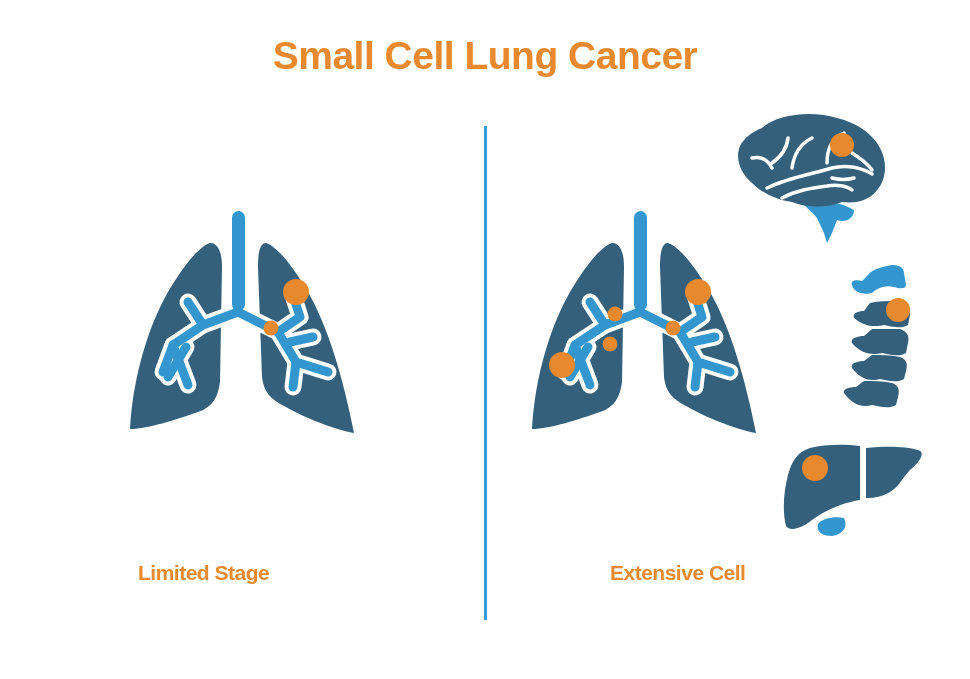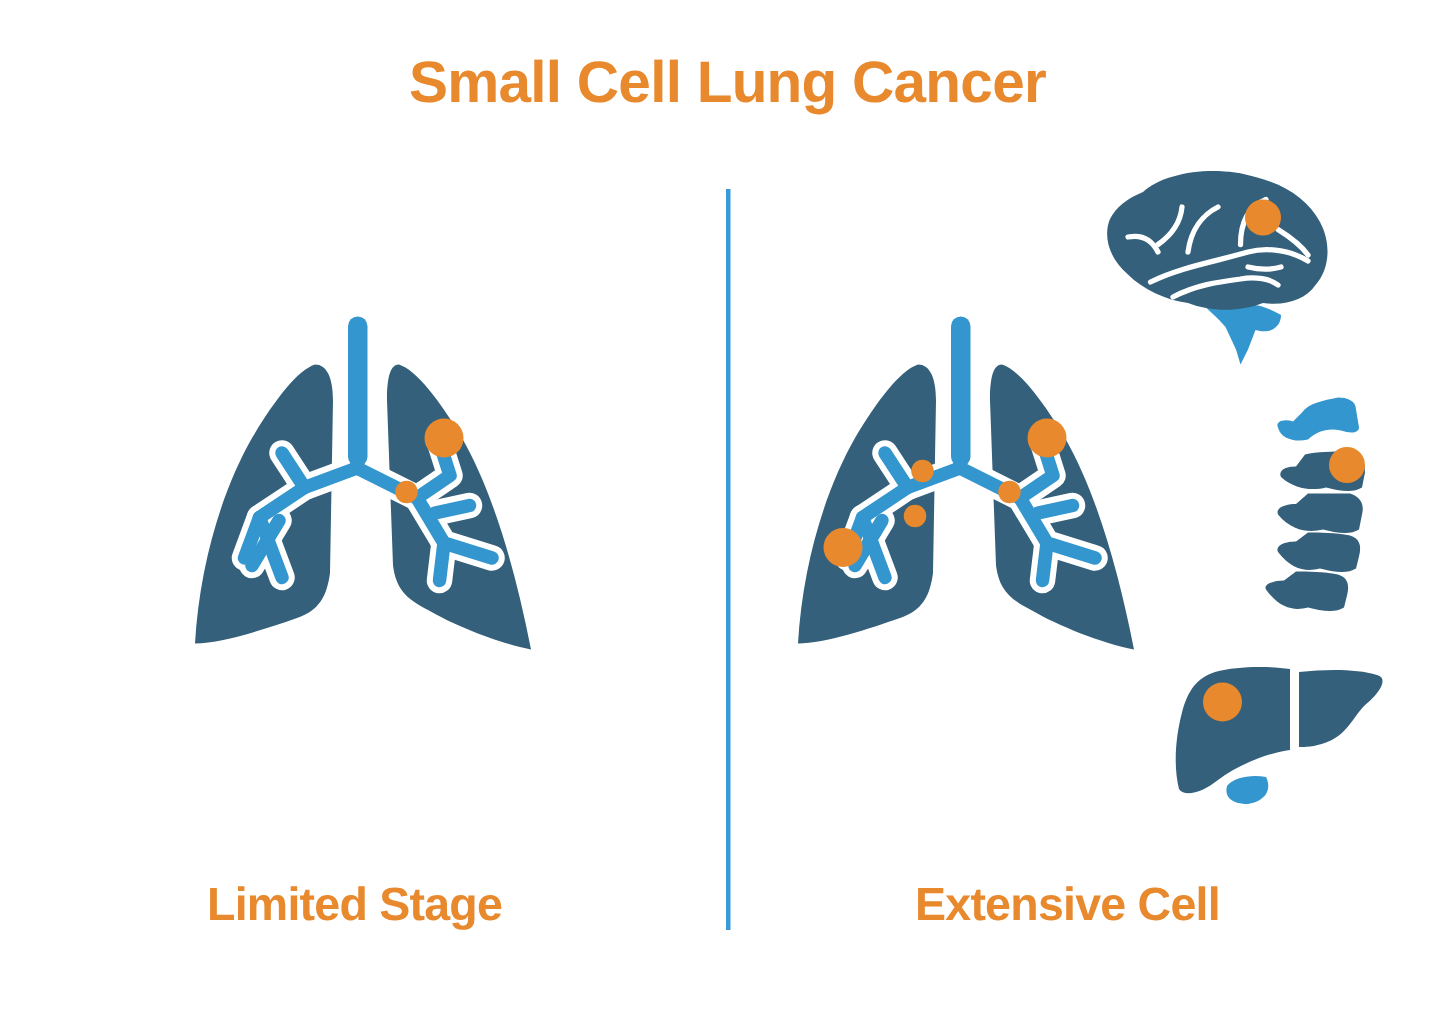--- a/index.html
+++ b/index.html
@@ -1,21 +1,21 @@
 <!DOCTYPE html>
 <html><head>
 <meta charset="utf-8">
 <style>
   html, body { margin: 0; padding: 0; background: #ffffff; }
   body { width: 970px; height: 679px; position: relative; overflow: hidden;
          font-family: "Liberation Sans", "DejaVu Sans", sans-serif; }
   .title { position: absolute; left: 0; width: 970px; top: 34px; text-align: center;
            font-size: 39px; font-weight: bold; letter-spacing: -0.5px; }
   .divider { position: absolute; left: 484px; top: 126px; width: 3px; height: 494px; }
-  .stage-label { position: absolute; top: 585px; font-size: 31px; font-weight: bold;
+  .stage-label { position: absolute; top: 561px; font-size: 21px; font-weight: bold;
                  letter-spacing: -0.5px; white-space: nowrap; }
   #label-limited { left: 138px; }
   #label-extensive { left: 610px; }
   svg { position: absolute; overflow: visible; }
 </style>
 </head>
 <body>
 
 <div class="title" style="color:#E8892E;">Small Cell Lung Cancer</div>
 

